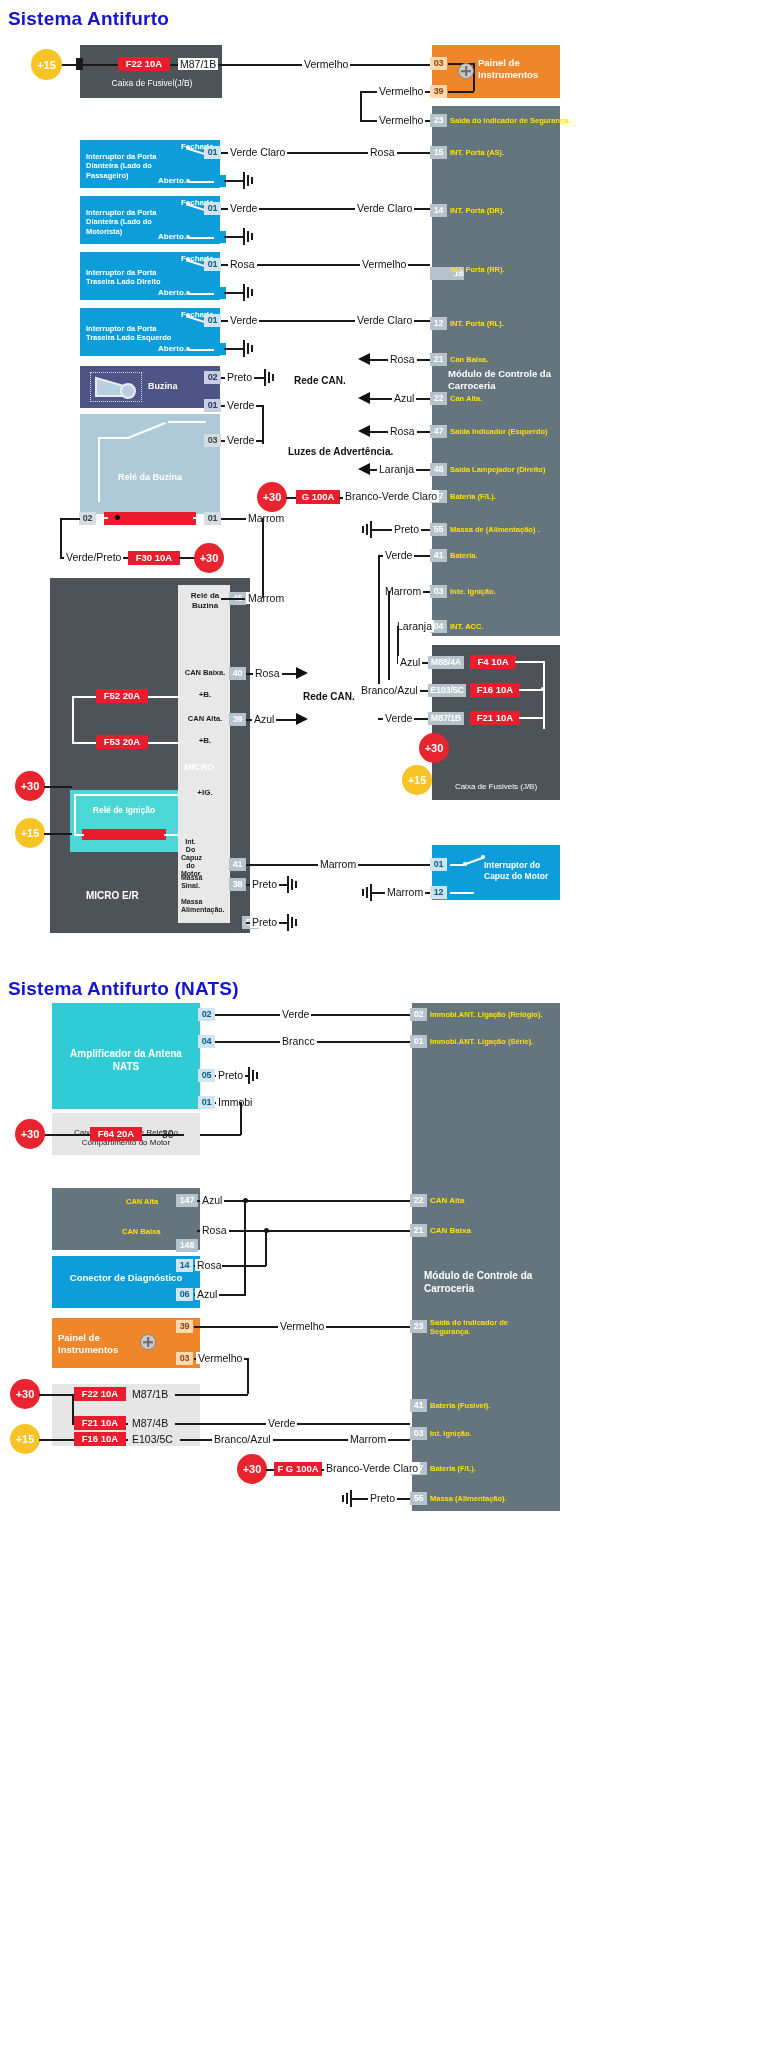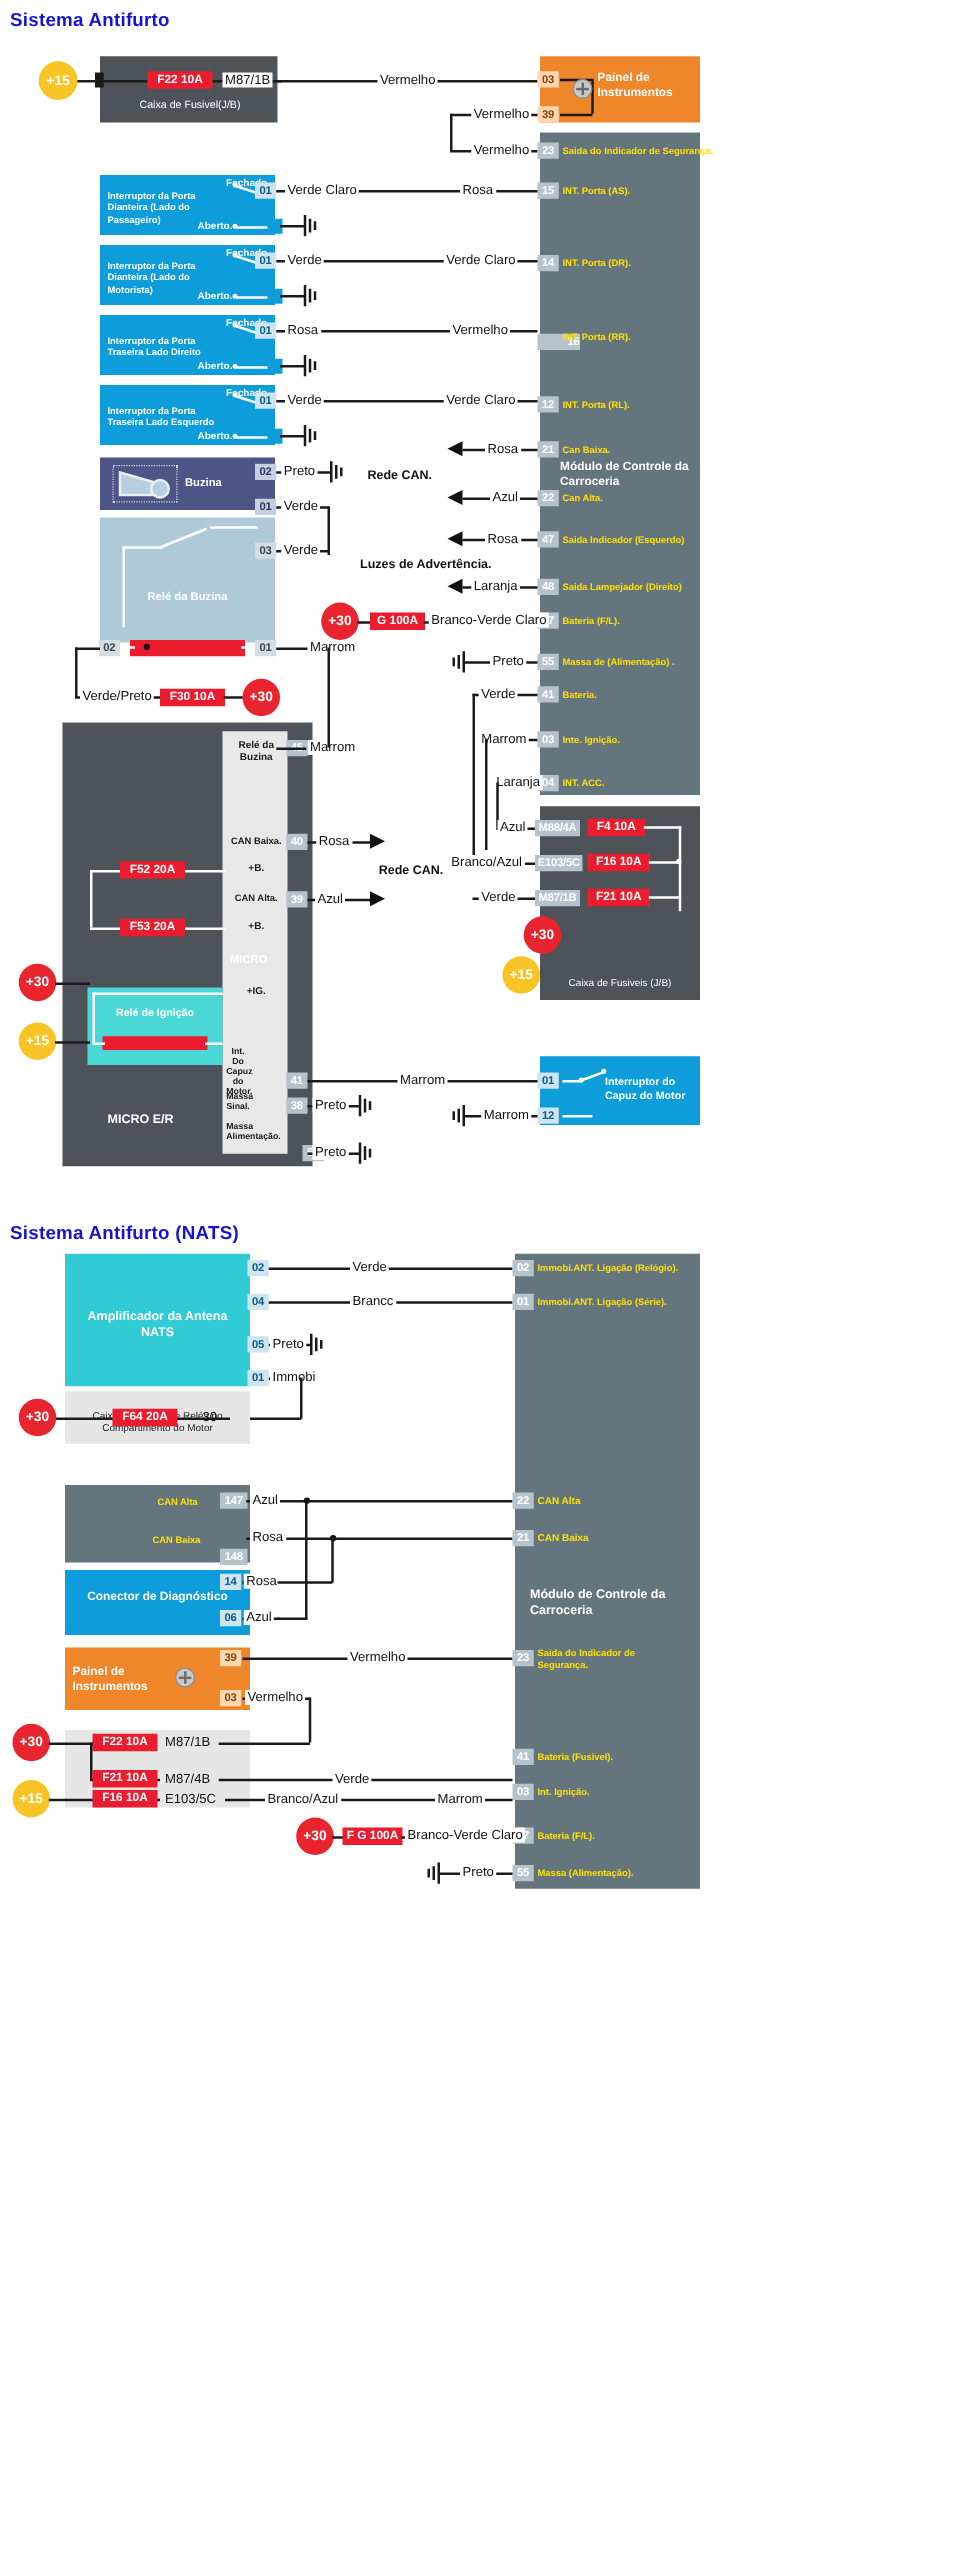--- a/index.html
+++ b/index.html
@@ -9,21 +9,21 @@
     background:#ffffff;
     font-family:"Liberation Sans", sans-serif;
     position:relative;
     overflow:hidden;
   }
   .canvas { position:absolute; inset:0; }
   .abs { position:absolute; }
 
   
   .sec-title {
-    font-size:15px; font-weight:bold; color:#1414d2;
+    font-size:19px; font-weight:bold; color:#1414d2;
     letter-spacing:0.2px;
     text-align:right;
   }
 
   
   .blk { position:absolute; }
   .blk-dark   { background:#4d5359; }
   .blk-slate  { background:#65757e; }
   .blk-blue   { background:#0d9ddb; }
   .blk-navy   { background:#4c5585; }

